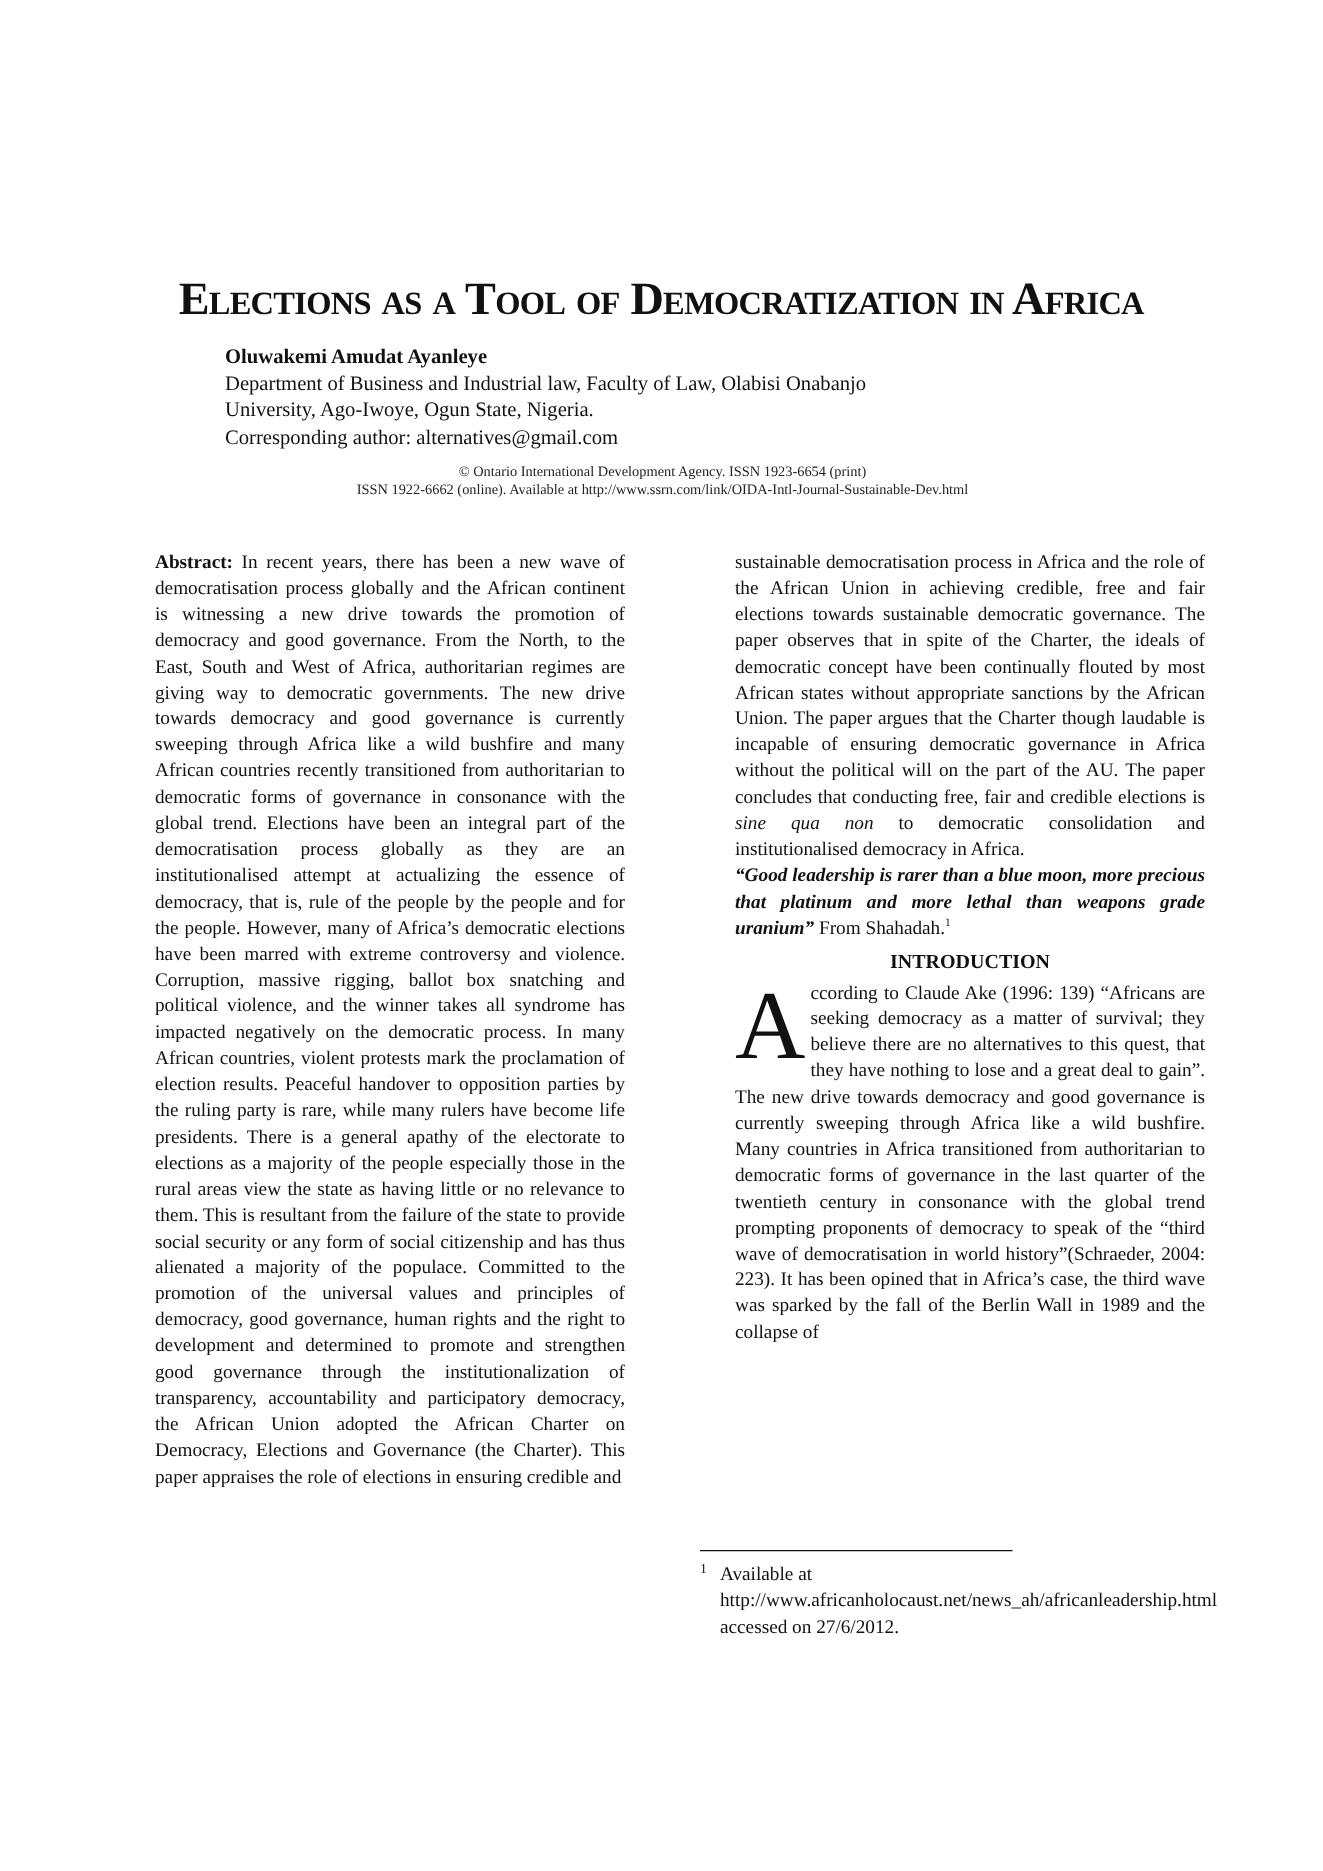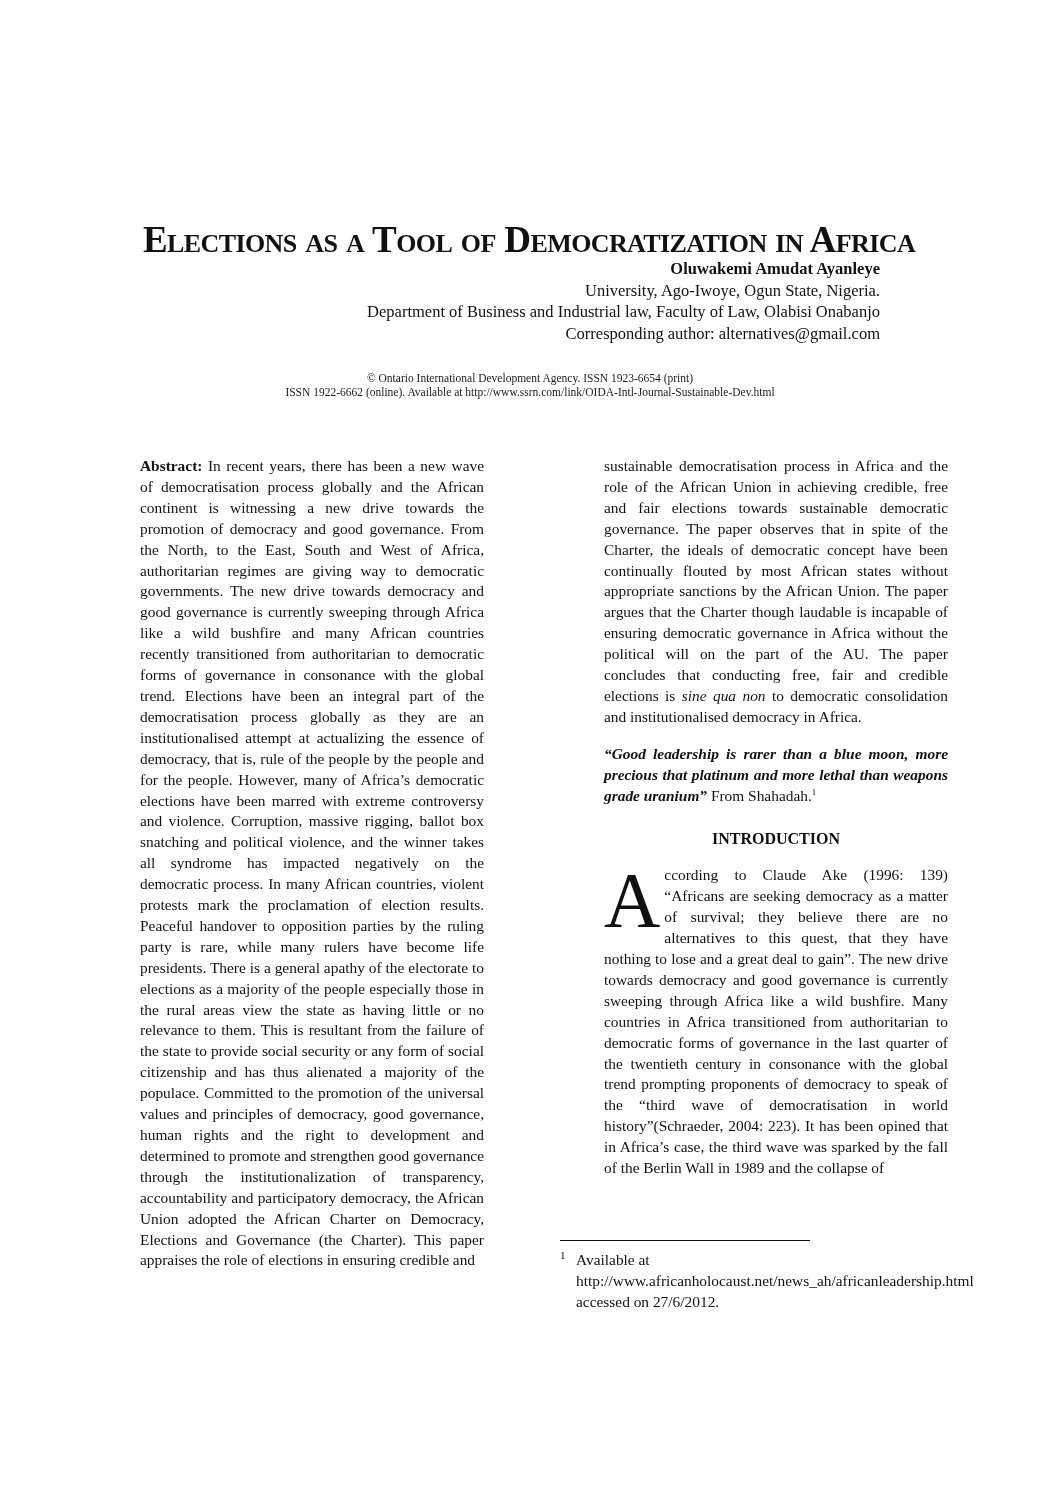--- a/index.html
+++ b/index.html
@@ -4,50 +4,50 @@
 <style>
   * { box-sizing: border-box; margin: 0; padding: 0; }
   html, body { width: 1058px; height: 1497px; background: #ffffff; }
   body { position: relative; font-family: "Liberation Serif", "DejaVu Serif", serif; color: #111; overflow: hidden; }
 
   .title {
     position: absolute; left: 100px; top: 222px; width: 858px; text-align: center;
     font-family: "Liberation Serif", serif; font-weight: bold; font-size: 37px; letter-spacing: -0.6px;
     font-variant: small-caps; line-height: 36px;
   }
-  .author-block { position: absolute; left: 180px; top: 258px; width: 700px; text-align: right; font-size: 16.5px; line-height: 21.5px; }
+  .author-block { position: absolute; left: 180px; top: 274px; width: 700px; text-align: left; font-size: 16.5px; line-height: 21.5px; }
   .author-name { font-weight: bold; }
   .copyright { position: absolute; left: 180px; top: 372px; width: 700px; text-align: center; font-size: 11.5px; line-height: 13.5px; font-weight: normal; color: #222; }
 
   .col { position: absolute; width: 376px; font-size: 15.4px; line-height: 20.9px; text-align: justify; }
   .col-left { left: 124px; top: 440px; }
   .col-right { left: 588px; top: 440px; }
-  .col p { margin: 16px; }
+  .col p { margin: 0; }
   .b { font-weight: bold; }
   .i { font-style: italic; }
   .kw { margin-top: 10px; }
   .quote { margin-top: 12px; }
   .quote .qt { font-style: italic; font-weight: bold; }
   .sup { font-size: 9px; vertical-align: super; line-height: 0; }
-  .intro-h { text-align: center; font-weight: bold; font-size: 16px; margin-top: 22px; margin-bottom: 4px; }
+  .intro-h { text-align: center; font-weight: bold; font-size: 16px; margin-top: 6px; margin-bottom: 4px; }
   .dropcap { float: left; font-size: 78px; line-height: 62px; padding-top: 4px; margin-right: 4px; font-weight: normal; }
   .fn-rule { position: absolute; left: 560px; top: 1240px; width: 250px; height: 0; border-top: 1.5px solid #111; }
   .footnote { position: absolute; left: 560px; top: 1249px; width: 380px; font-size: 15.4px; line-height: 21px; }
   .fn-mark { position: absolute; left: 0; top: -4px; font-size: 11px; }
   .fn-text { padding-left: 16px; }
 </style>
 </head>
 <body>
 
 <div class="title">Elections as a Tool of Democratization in Africa</div>
 
 <div class="author-block">
   <div class="author-name">Oluwakemi Amudat Ayanleye</div>
+  <div>Department of Business and Industrial law, Faculty of Law, Olabisi Onabanjo</div>
   <div>University, Ago-Iwoye, Ogun State, Nigeria.</div>
-  <div>Department of Business and Industrial law, Faculty of Law, Olabisi Onabanjo</div>
   <div>Corresponding author: alternatives@gmail.com</div>
 </div>
 
 <div class="copyright">
   <div>© Ontario International Development Agency. ISSN 1923-6654 (print)</div>
   <div>ISSN 1922-6662 (online). Available at http://www.ssrn.com/link/OIDA-Intl-Journal-Sustainable-Dev.html</div>
 </div>
 
 <div class="col col-left">
   <p><span class="b">Abstract:</span><span> In recent years, there has been a new wave of democratisation process globally and the African continent is witnessing a new drive towards the promotion of democracy and good governance. From the North, to the East, South and West of Africa, authoritarian regimes are giving way to democratic governments. The new drive towards democracy and good governance is currently sweeping through Africa like a wild bushfire and many African countries recently transitioned from authoritarian to democratic forms of governance in consonance with the global trend. Elections have been an integral part of the democratisation process globally as they are an institutionalised attempt at actualizing the essence of democracy, that is, rule of the people by the people and for the people. However, many of Africa’s democratic elections have been marred with extreme controversy and violence. Corruption, massive rigging, ballot box snatching and political violence, and the winner takes all syndrome has impacted negatively on the democratic process. In many African countries, violent protests mark the proclamation of election results. Peaceful handover to opposition parties by the ruling party is rare, while many rulers have become life presidents. There is a general apathy of the electorate to elections as a majority of the people especially those in the rural areas view the state as having little or no relevance to them. This is resultant from the failure of the state to provide social security or any form of social citizenship and has thus alienated a majority of the populace. Committed to the promotion of the universal values and principles of democracy, good governance, human rights and the right to development and determined to promote and strengthen good governance through the institutionalization of transparency, accountability and participatory democracy, the African Union adopted the African Charter on Democracy, Elections and Governance (the Charter). This paper appraises the role of elections in ensuring credible and</span></p>

